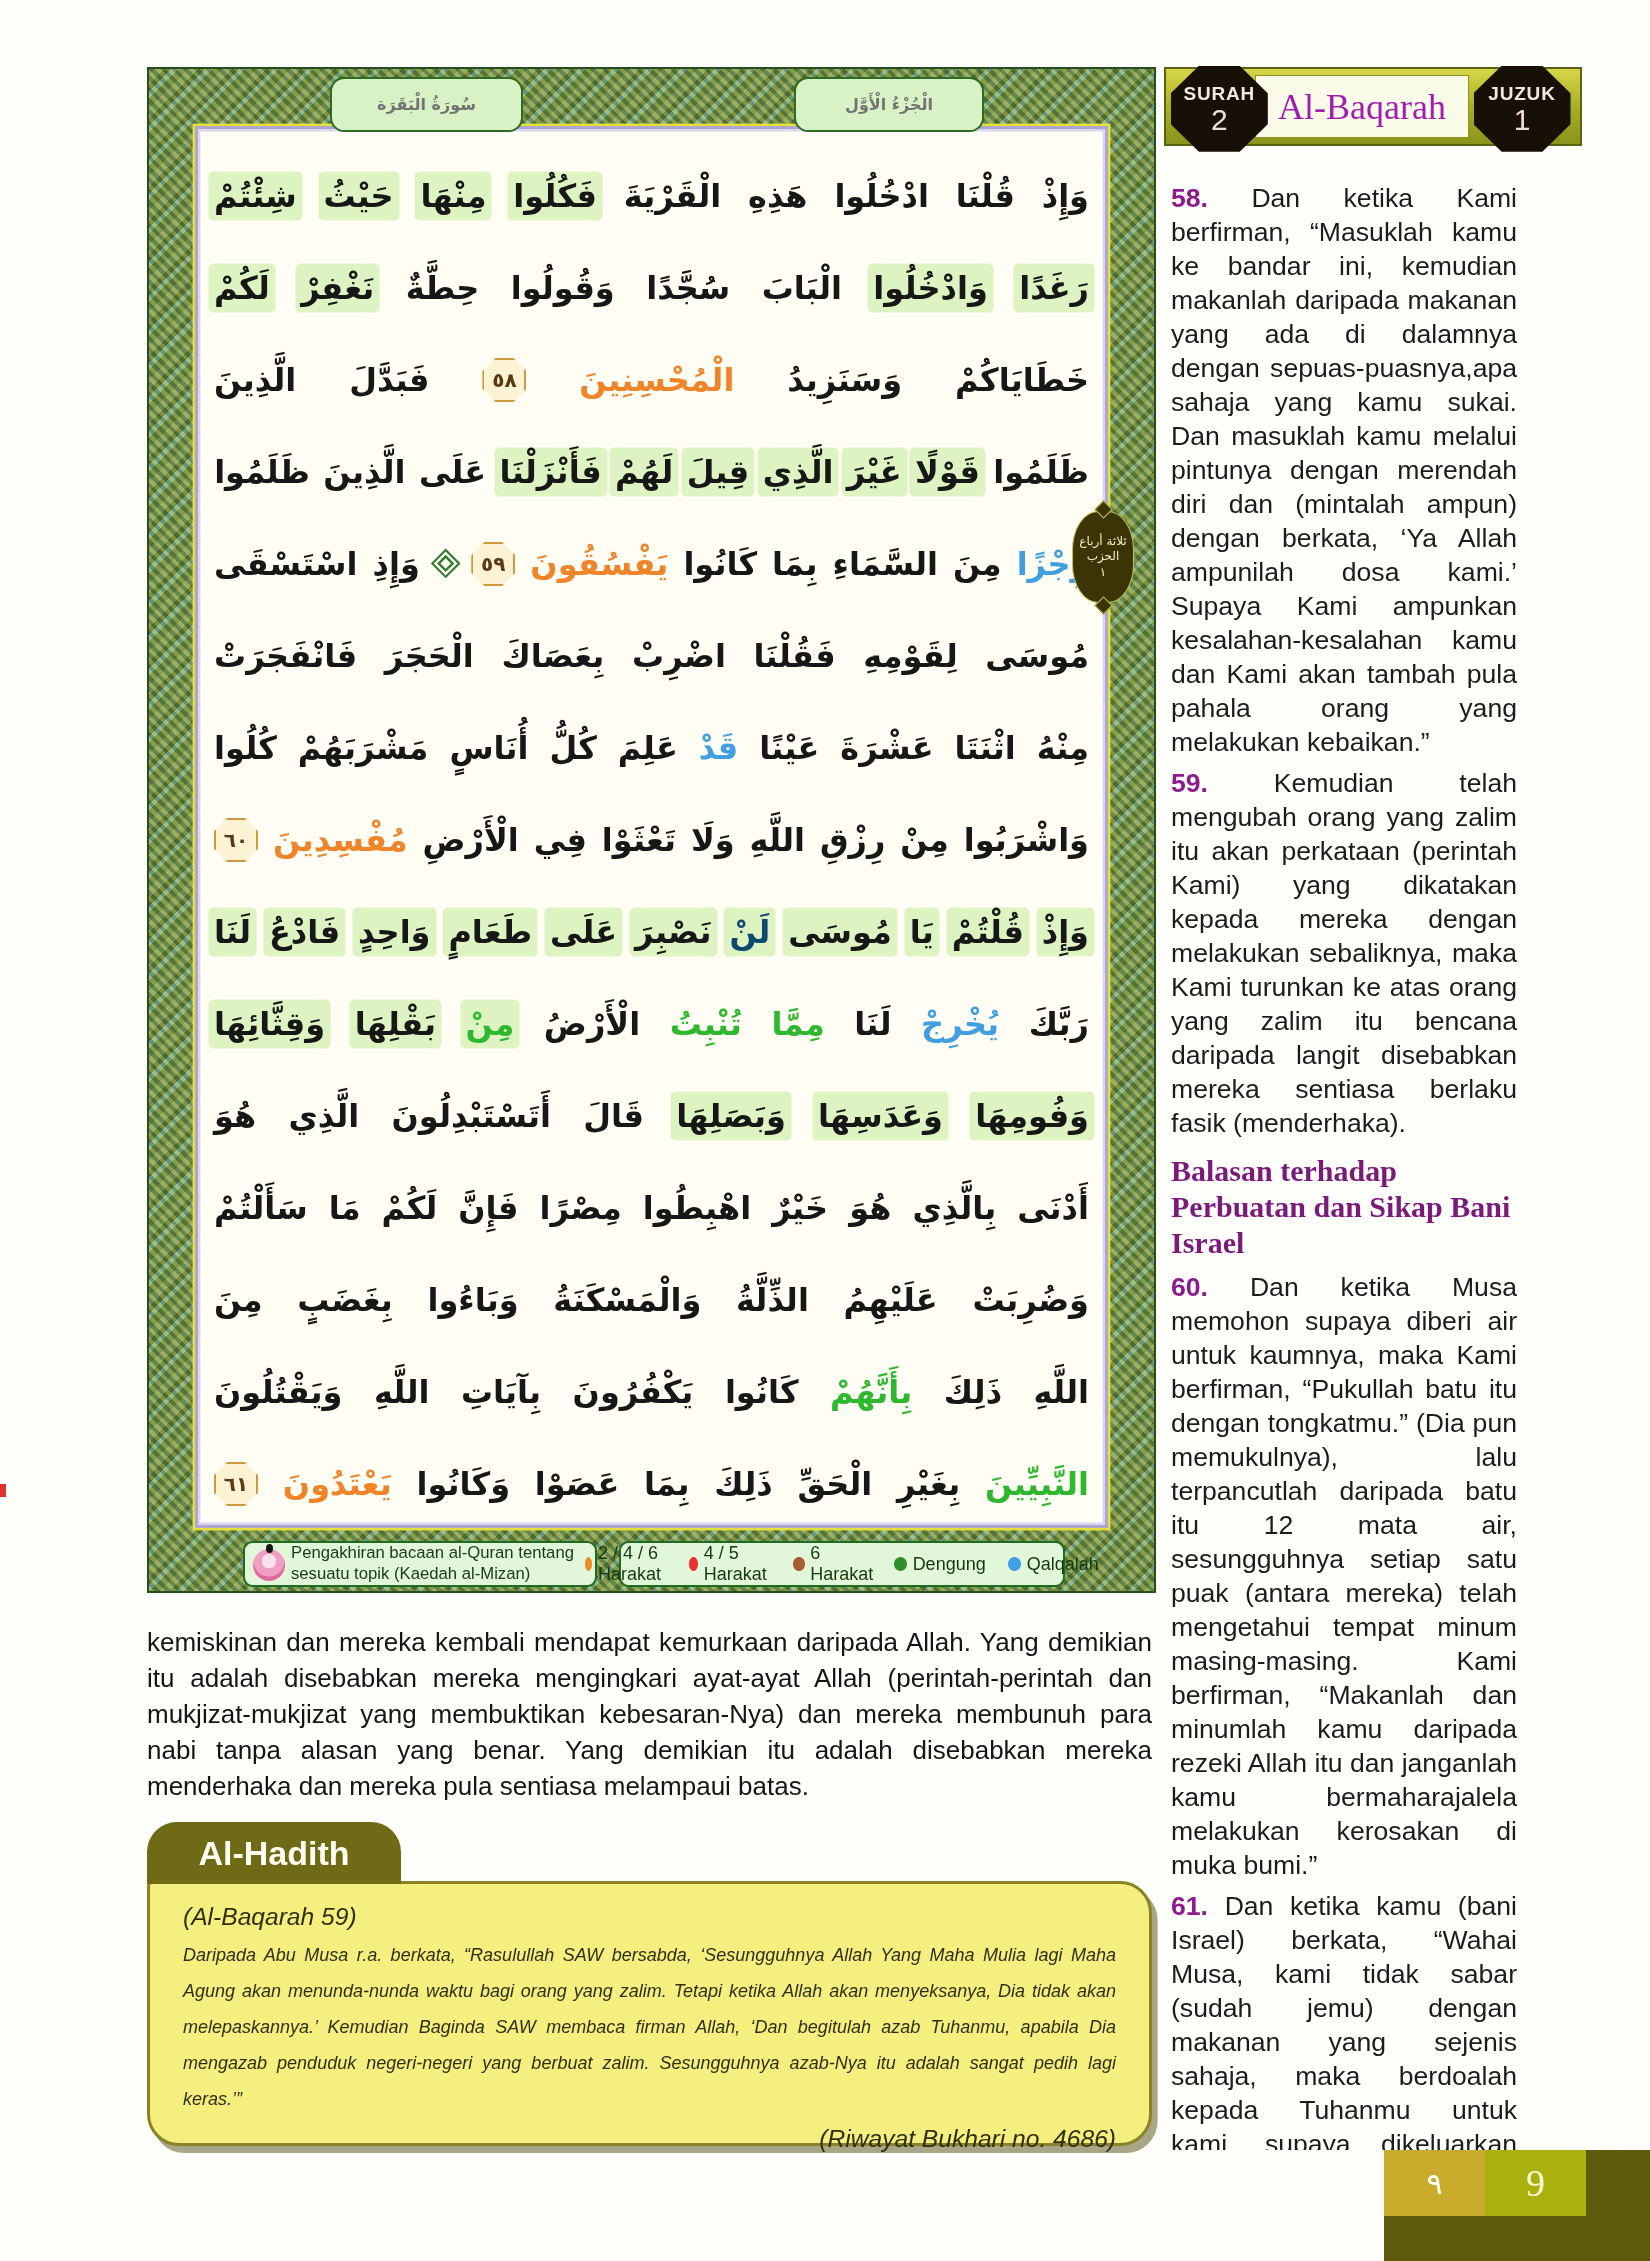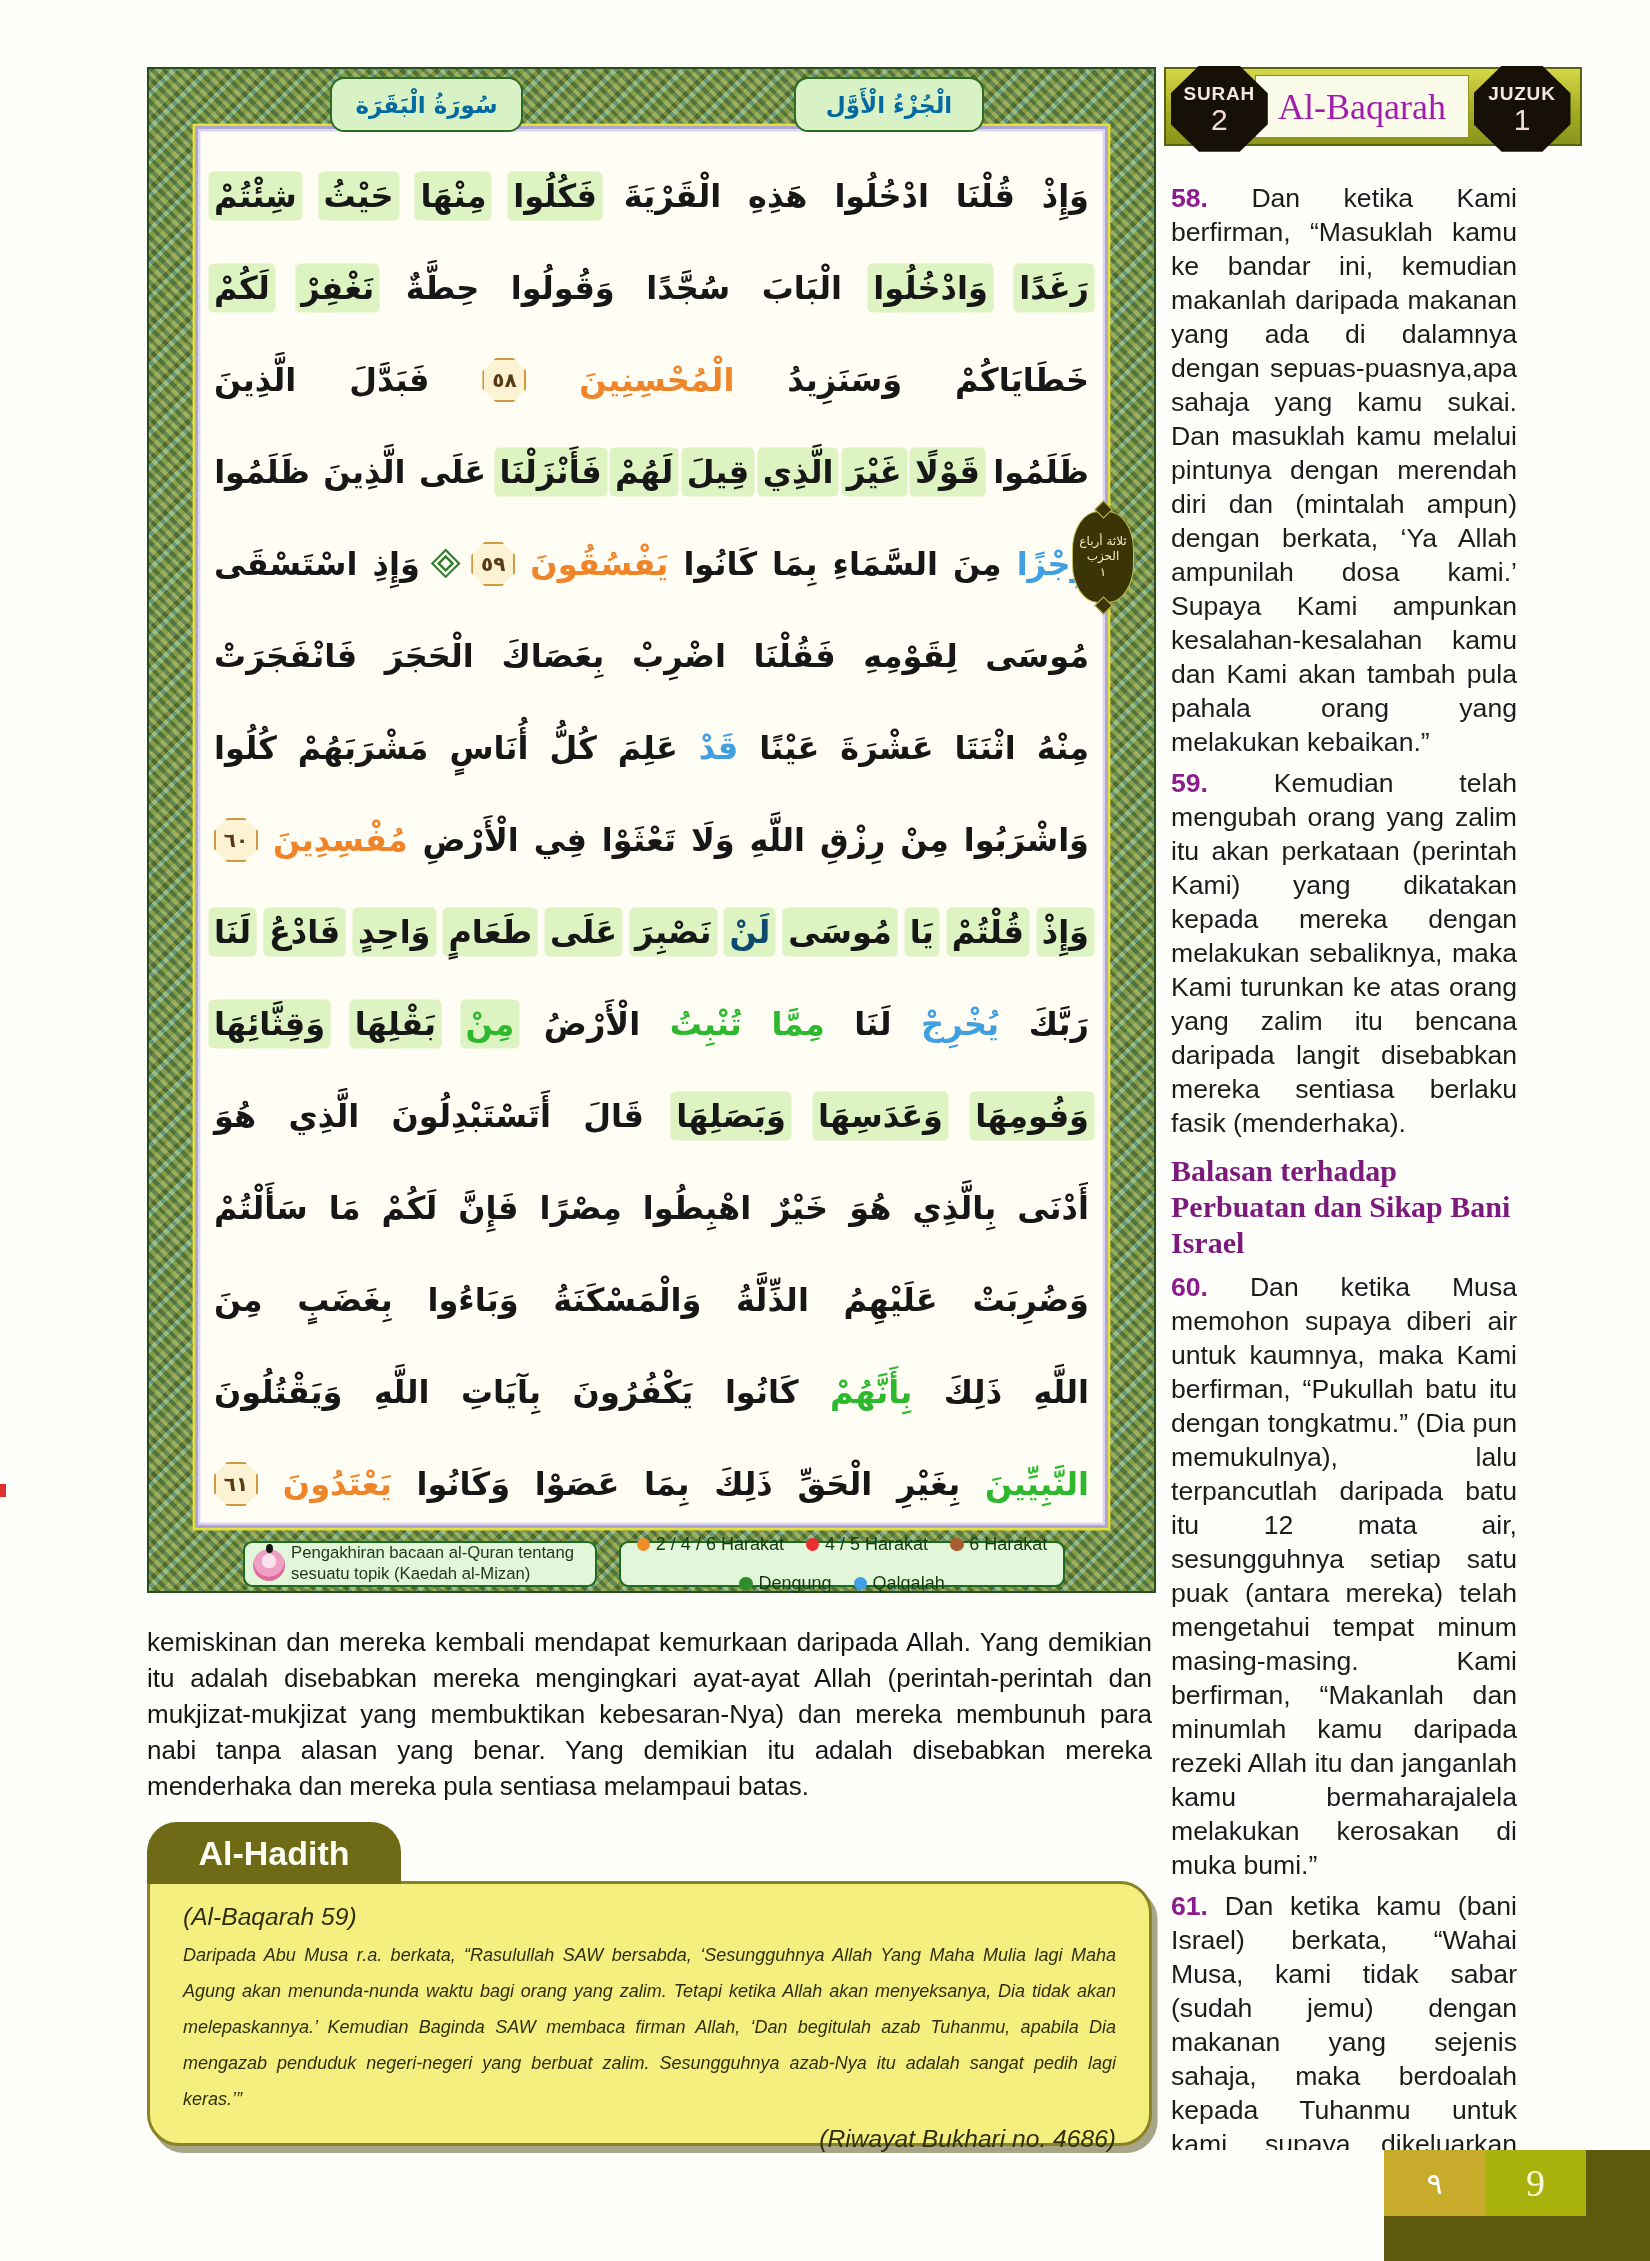--- a/index.html
+++ b/index.html
@@ -21,21 +21,21 @@
   
   .frame{position:absolute;left:147px;top:67px;width:1009px;height:1526px;box-sizing:border-box;
          border:2.4px solid #274e1c;
          background:
            repeating-linear-gradient(45deg,rgba(230,224,70,.30) 0 4px,rgba(46,92,34,.30) 4px 8px),
            repeating-linear-gradient(-45deg,#7e9a68 0 7.1px,#5f7f46 7.1px 14.3px,#7fae9e 14.3px 19px,#55703c 19px 24px);}
   .frame-inner{position:absolute;left:46px;right:46px;top:57px;bottom:63px;background:#fffdf4;
          border:3.2px solid #aea6cf;box-shadow:0 0 0 2.4px #e6e03a, inset 0 0 0 2.4px #d9d5f2;}
   .cart{position:absolute;top:8px;height:51px;background:#d9f2c5;border:2.4px solid #2e6b24;border-radius:14.3px;
         display:flex;align-items:center;justify-content:center;font-family:"DejaVu Sans",sans-serif;
-        font-size:23px;font-weight:bold;color:#0369a1;}
+        font-size:16px;font-weight:bold;color:#737373;}
   .cart-surah{left:181px;width:189px;} .cart-juz{left:645px;width:186px;}
   .hizb{position:absolute;right:20px;top:442px;width:60px;height:90px;background:#3a3406;border:1.6px solid #c8c04a;
         border-radius:42%;display:flex;flex-direction:column;align-items:center;justify-content:center;
         color:#f5ecc8;font-family:"DejaVu Sans",sans-serif;font-size:12px;line-height:1.3;text-align:center;z-index:4;}
   .hizb:before,.hizb:after{content:"";position:absolute;width:11px;height:11px;background:#3a3406;
         border:1.6px solid #c8c04a;transform:rotate(45deg);}
   .hizb:before{top:-9.5px;} .hizb:after{bottom:-9.5px;}
   .qlines{position:absolute;left:65px;right:65px;top:81px;z-index:2;}
   .qline{height:92px;display:flex;justify-content:space-between;align-items:center;direction:rtl;
          font-family:"DejaVu Sans",sans-serif;font-weight:700;font-size:32px;color:#171717;white-space:nowrap;}
@@ -46,21 +46,21 @@
   .rub{flex:0 0 auto;width:17.4px;height:17.4px;border:2.4px solid #2e7a2e;background:#fffdf4;transform:rotate(45deg);
          box-shadow:inset 0 0 0 2.4px #fffdf4,inset 0 0 0 4.8px #2e7a2e;}
   
   .legend-topic{position:absolute;left:94px;top:1472px;width:354px;height:46px;background:#e2f7d9;
          border:2.4px solid #1f6b1f;border-radius:9.5px;box-sizing:border-box;display:flex;align-items:center;
          padding-left:46px;font-size:16.7px;line-height:1.25;color:#203a18;z-index:3;}
   .flower{position:absolute;left:8px;top:5.6px;width:32px;height:32px;border-radius:50%;
          background:radial-gradient(circle at 50% 38%,#fbe0ec 0 28%,#ef9ec4 29% 60%,#e06a9e 61% 100%);}
   .flower:before{content:"";position:absolute;left:12.7px;top:-4.8px;width:7.1px;height:9.5px;border-radius:50%;background:#151515;}
   .legend-key{position:absolute;left:470px;top:1472px;width:446px;height:46px;background:#e2f7d9;
-         border:2.4px solid #1f6b1f;border-radius:9.5px;box-sizing:border-box;display:flex;flex-direction:column;
+         border:2.4px solid #1f6b1f;border-radius:9.5px;box-sizing:border-box;display:flex;flex-direction:row;
          justify-content:center;gap:18px;font-size:18px;color:#143a10;z-index:3;}
   .lrow{display:flex;justify-content:center;gap:22px;}
   .litem{display:flex;align-items:center;gap:5.6px;}
   .ldot{width:13.5px;height:13.5px;border-radius:50%;display:inline-block;}
   
   .trans{position:absolute;left:1171px;top:181px;width:346px;height:1969px;overflow:hidden;}
   .vpara{font-size:26.6px;line-height:34px;text-align:justify;color:#1c1c1c;margin:0 0 7.1px;}
   .vnum{color:#8d1b8d;font-weight:bold;}
   .theading{font-family:"Liberation Serif",serif;font-weight:bold;color:#7c1a7c;font-size:30px;
             line-height:36px;margin:12.7px 0 9.5px;}

